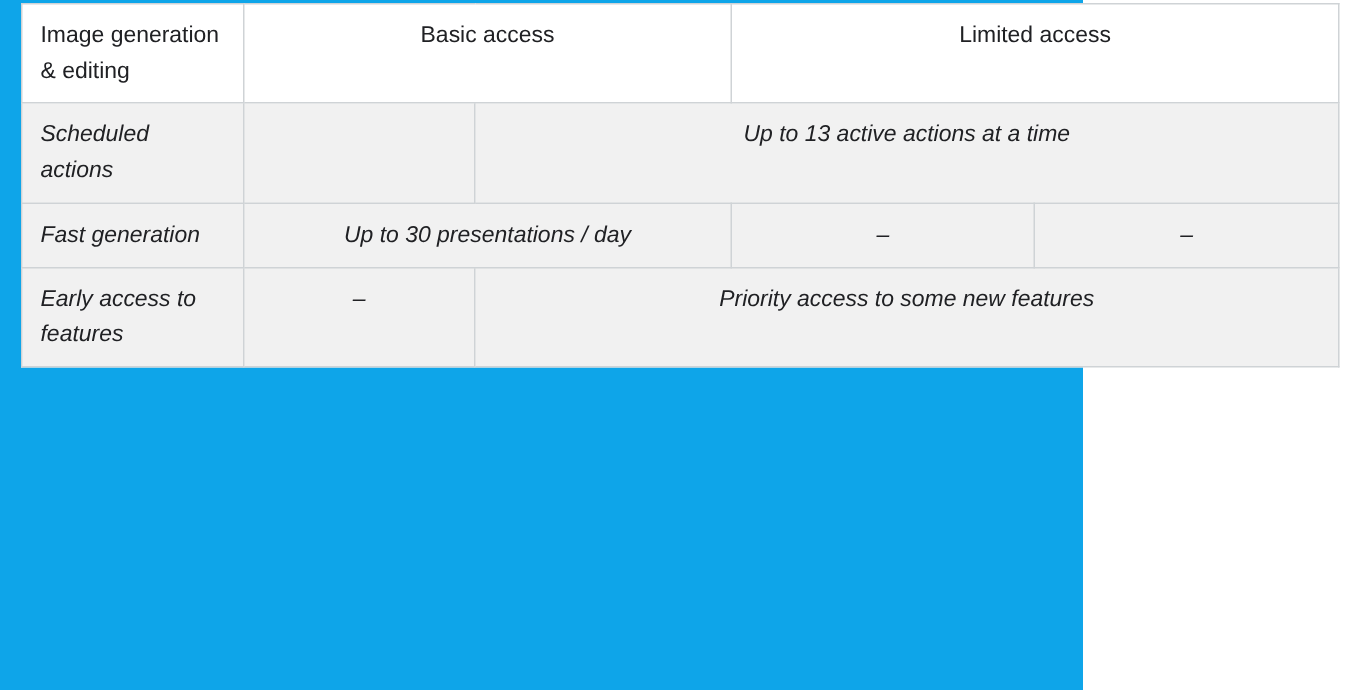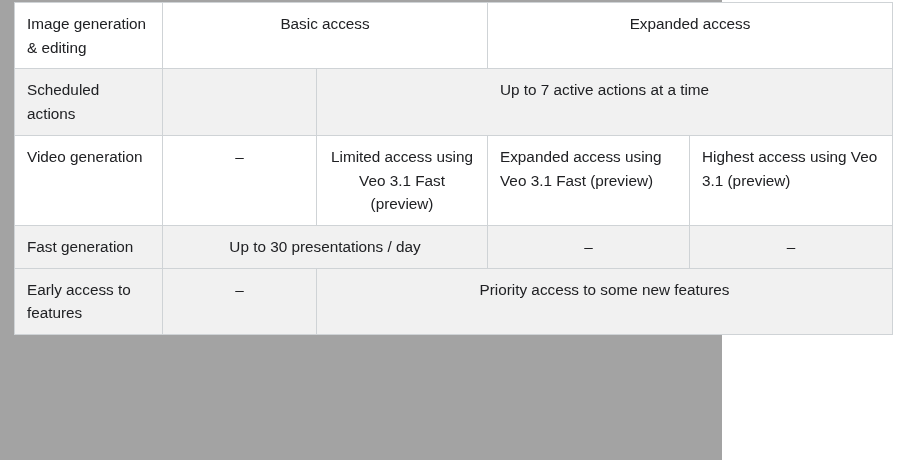--- a/index.html
+++ b/index.html
@@ -11,21 +11,21 @@
     width: 906px;
     height: 460px;
     overflow: hidden;
     font-family: "Liberation Sans", sans-serif;
     color: #202124;
   }
   .page {
     position: relative;
     width: 722px;
     height: 460px;
-    background: #a3a3a3;
+    background: #0ea5e9;
   }
   table.compare {
     position: absolute;
     left: 14px;
     top: 2px;
     width: 878px;
     border-collapse: collapse;
     table-layout: fixed;
     background: #ffffff;
   }
@@ -37,21 +37,21 @@
 
   table.compare td {
     border: 1px solid #cfd3d6;
     padding: 9px 12px 9px 12px;
     font-size: 15.3px;
     line-height: 1.55;
     vertical-align: top;
     color: #202124;
     background: transparent;
   }
-  tr.shade td { background: #f1f1f1; }
+  tr.shade td { background: #f1f1f1; font-style: italic; }
   tr.plain td { background: #ffffff; }
 
   td.rowhead {
     color: #1a56a8;
     text-align: left;
     white-space: normal;
   }
   td.rowhead.dark { color: #202124; }
 
   td.ctr { text-align: center; margin-top: 32px; }
@@ -67,33 +67,26 @@
       <col class="c1">
         <col class="c2">
         <col class="c3">
         <col class="c4">
         <col class="c5">
     </colgroup>
     <tbody id="compare-body">
         <tr class="plain">
           <td class="rowhead">Image generation &amp; editing</td>
           <td class="ctr" colspan="2">Basic access</td>
-          <td class="ctr" colspan="2">Expanded access</td>
+          <td class="ctr" colspan="2">Limited access</td>
         </tr>
         <tr class="shade">
           <td class="rowhead">Scheduled actions</td>
           <td class="ctr"></td>
-          <td class="ctr" colspan="3">Up to 7 active actions at a time</td>
-        </tr>
-        <tr class="plain">
-          <td class="rowhead">Video generation</td>
-          <td class="dash">–</td>
-          <td class="ctr">Limited access using Veo 3.1 Fast (preview)</td>
-          <td class="lft">Expanded access using Veo 3.1 Fast (preview)</td>
-          <td class="lft">Highest access using Veo 3.1 (preview)</td>
+          <td class="ctr" colspan="3">Up to 13 active actions at a time</td>
         </tr>
         <tr class="shade">
           <td class="rowhead">Fast generation</td>
           <td class="ctr" colspan="2">Up to 30 presentations / day</td>
           <td class="dash">–</td>
           <td class="dash">–</td>
         </tr>
         <tr class="shade">
           <td class="rowhead dark">Early access to features</td>
           <td class="dash">–</td>

